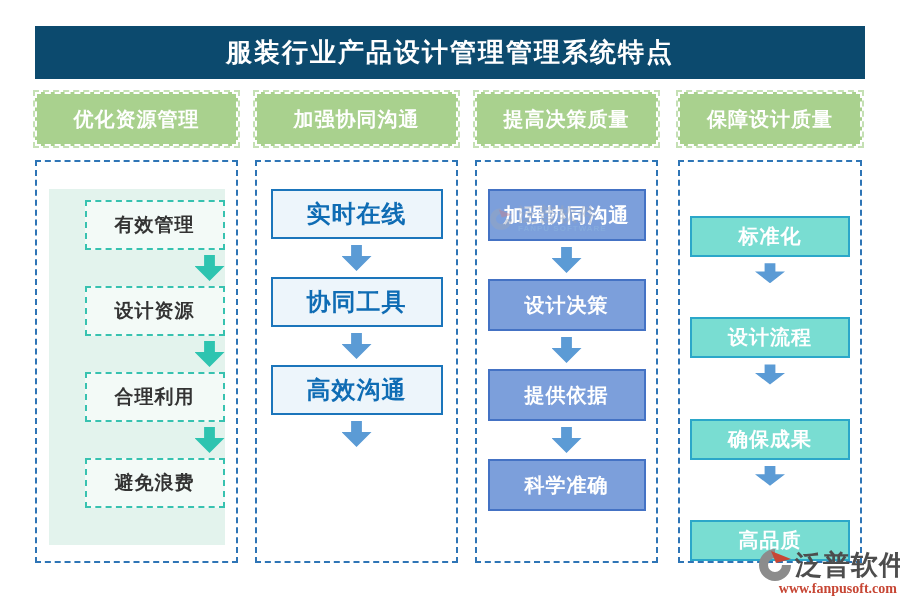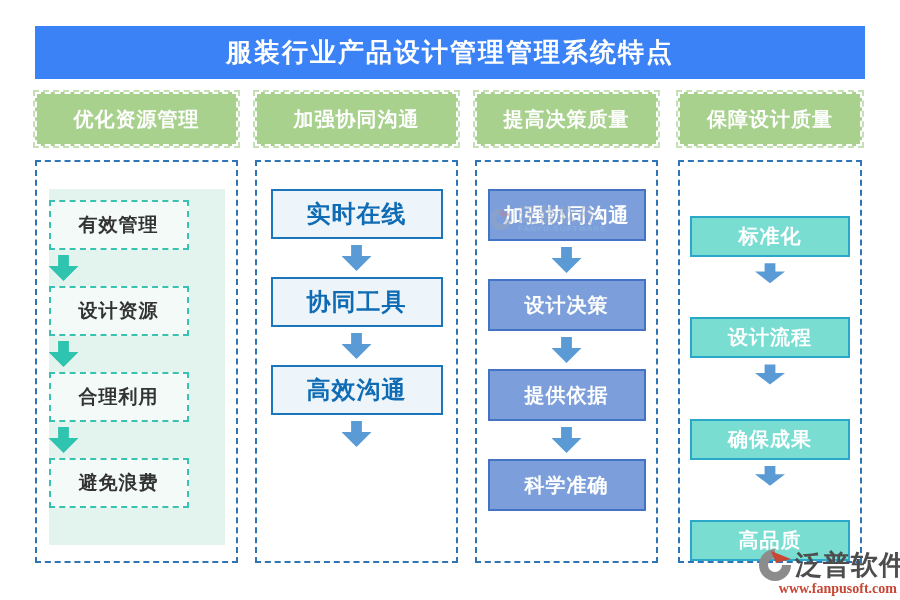--- a/index.html
+++ b/index.html
@@ -3,21 +3,21 @@
 <meta charset="utf-8">
 <style>
   html,body{margin:0;padding:0;}
   body{
     width:900px;height:600px;position:relative;background:#ffffff;
     font-family:"Liberation Sans", sans-serif;overflow:hidden;
   }
   
   .title-bar{
     position:absolute;left:35px;top:26px;width:830px;height:53px;
-    background:#3b82f6;color:#ffffff;font-weight:bold;font-size:26px;
+    background:#0c4a6e;color:#ffffff;font-weight:bold;font-size:26px;
     letter-spacing:2px;display:flex;align-items:center;justify-content:center;
   }
   
   .column{position:absolute;top:92px;}
   .col1{left:35px;width:203px;}
   .col2{left:255px;width:203px;}
   .col3{left:475px;width:183px;}
   .col4{left:678px;width:184px;}
 
   .col-header{
@@ -30,21 +30,21 @@
     margin-top:14px;height:403px;box-sizing:border-box;
     border:2px dashed #2E75B6;
     display:flex;flex-direction:column;align-items:center;
   }
   .col2 .col-body,.col3 .col-body{padding-top:27px;}
   .col4 .col-body{padding-top:26px;}
 
   .mint-panel{
     margin-top:27px;width:176px;height:356px;box-sizing:border-box;
     background:#E3F3ED;padding-top:11px;
-    display:flex;flex-direction:column;align-items:flex-start;
+    display:flex;flex-direction:column;align-items:flex-end;
   }
 
   .step{
     box-sizing:border-box;display:flex;align-items:center;justify-content:center;
     font-weight:bold;text-align:center;letter-spacing:1px;
   }
   .col1 .step{width:140px;height:50px;border:2px dashed #38C2B0;background:#F3FAF7;color:#333333;font-size:19px;}
   .col2 .step{width:172px;height:50px;border:2px solid #1B75BB;background:#EDF5FB;color:#0F6CB4;font-size:24px;}
   .col3 .step{width:158px;height:52px;border:2px solid #4472C4;background:#7C9FDB;color:#ffffff;font-size:20px;}
   .col4 .step{width:160px;height:52px;border:2px solid #2BA7C9;background:#79DDD2;color:#ffffff;font-size:20px;margin-top:28px;}

